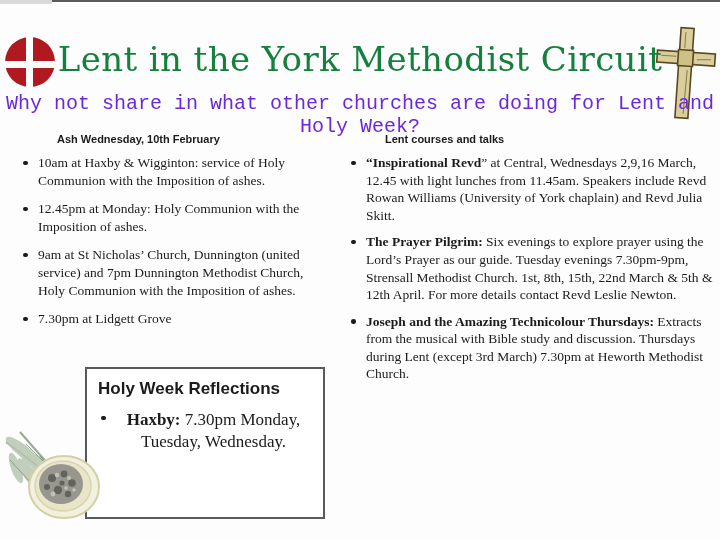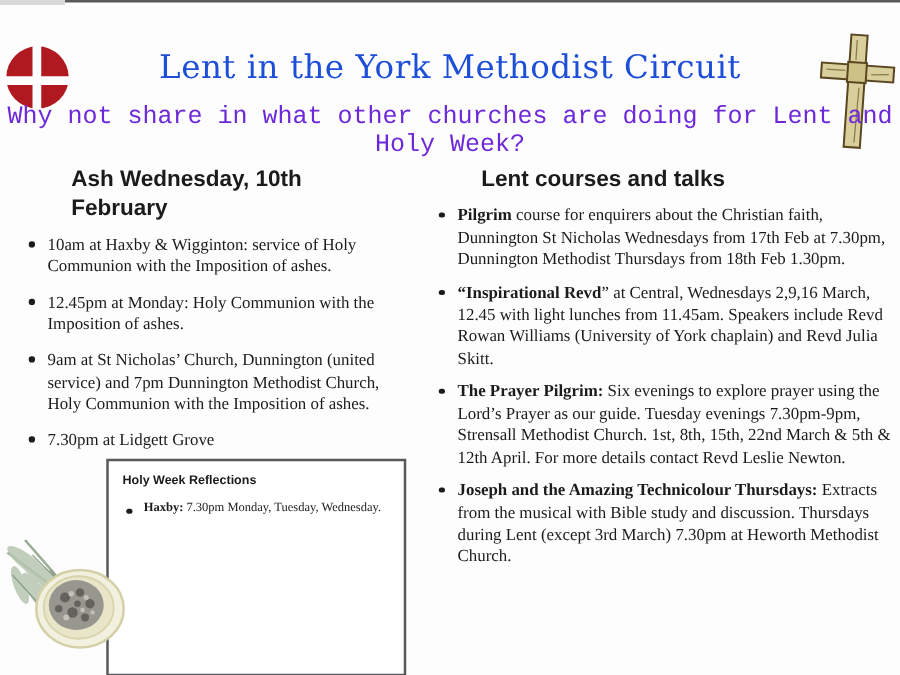--- a/index.html
+++ b/index.html
@@ -14,49 +14,49 @@
   .top-rule { position:absolute; top:0; left:0; width:720px; height:2px; background:#5b5b5b; }
   .top-notch { position:absolute; top:0; left:0; width:52px; height:4px; background:#d9d9d9; }
 
   .logo { position:absolute; left:4px; top:36px; width:52px; height:52px; }
   .palm { position:absolute; left:652px; top:24px; width:66px; height:98px; }
   .ash-art { position:absolute; left:0; top:420px; width:106px; height:116px; }
 
   .header { position:absolute; left:0; top:38px; width:720px; text-align:center; }
   .title {
     font-family:"DejaVu Serif", serif;
-    font-size:26px; font-weight:400; color:#1d4ed8; letter-spacing:.4px;
+    font-size:34px; font-weight:400; color:#15803d; letter-spacing:.4px;
     line-height:1.25;
   }
   .subtitle {
     font-family:Liberation Mono, monospace;
     font-size:20px; color:#6d28d9; margin-top:11px;
   }
 
   .col { position:absolute; top:132px; font-size:13.5px; line-height:1.3; }
   .col-left  { left:20px;  width:298px; }
   .col-right { left:348px; width:366px; }
-  .col-heading { font-weight:bold; font-size:18px; margin-left:37px; margin-bottom:8px; }
+  .col-heading { font-weight:bold; font-size:11px; margin-left:37px; margin-bottom:8px; }
 
   ul.blist { list-style:none;font-family:Liberation Serif, serif; }
   .blist li { position:relative; padding-left:18px; }
   .blist li::before {
     content:""; position:absolute; left:3px; top:6.5px;
     width:4.5px; height:4.5px; border-radius:50%; background:#1b1b1b;
   }
   .col-left  .blist li { margin-bottom:11px; }
   .col-right .blist li { margin-bottom:9px; }
 
   .hw-box {
-    position:absolute; left:85px; top:367px; width:240px; height:174px;
+    position:absolute; left:85px; top:367px; width:240px; height:152px;
     border:2px solid #58595b; background:#fff;
-    padding:9px 11px; font-size:10px; line-height:1.3;
+    padding:9px 11px; font-size:17px; line-height:1.3;
   }
   .hw-heading { font-weight:bold; margin-bottom:9px; }
-  .hw-box ul.blist { margin-bottom:12px; }
+  .hw-box ul.blist { margin-bottom:12px;text-align:center; }
   .hw-box .blist li { margin-bottom:0; padding-left:17px; }
 </style>
 </head>
 <body>
 
 <div class="top-rule"></div>
 <div class="top-notch"></div>
 
 <div class="logo">
   <svg width="52" height="52" viewBox="0 0 52 52">
@@ -91,21 +91,20 @@
     <li><span>10am at Haxby &amp; Wigginton: service of Holy Communion with the Imposition of ashes.</span></li>
     <li><span>12.45pm at Monday: Holy Communion with the Imposition of ashes.</span></li>
     <li><span>9am at St Nicholas’ Church, Dunnington (united service) and 7pm Dunnington Methodist Church, Holy Communion with the Imposition of ashes.</span></li>
     <li><span>7.30pm at Lidgett Grove</span></li>
   </ul>
 </div>
 
 <div class="col col-right">
   <div class="col-heading">Lent courses and talks</div>
   <ul class="blist">
-    <li><b>Pilgrim</b><span> course for enquirers about the Christian faith, Dunnington St Nicholas Wednesdays from 17th Feb at 7.30pm, Dunnington Methodist Thursdays from 18th Feb 1.30pm.</span></li>
     <li><b>“Inspirational Revd</b><span>” at Central, Wednesdays 2,9,16 March, 12.45 with light lunches from 11.45am. Speakers include Revd Rowan Williams (University of York chaplain) and Revd Julia Skitt.</span></li>
     <li><b>The Prayer Pilgrim:</b><span>  Six evenings to explore prayer using the Lord’s Prayer as our guide.  Tuesday evenings 7.30pm-9pm, Strensall Methodist Church.  1st, 8th, 15th, 22nd March &amp; 5th &amp; 12th April.  For more details contact Revd Leslie Newton.</span></li>
     <li><b>Joseph and the Amazing Technicolour Thursdays:</b><span> Extracts from the musical with Bible study and discussion.  Thursdays during Lent (except 3rd March) 7.30pm at Heworth Methodist Church.</span></li>
   </ul>
 </div>
 
 <div class="hw-box">
   <div class="hw-heading">Holy Week Reflections</div>
   <ul class="blist">
     <li><b>Haxby:</b><span> 7.30pm Monday, Tuesday, Wednesday.</span></li>

